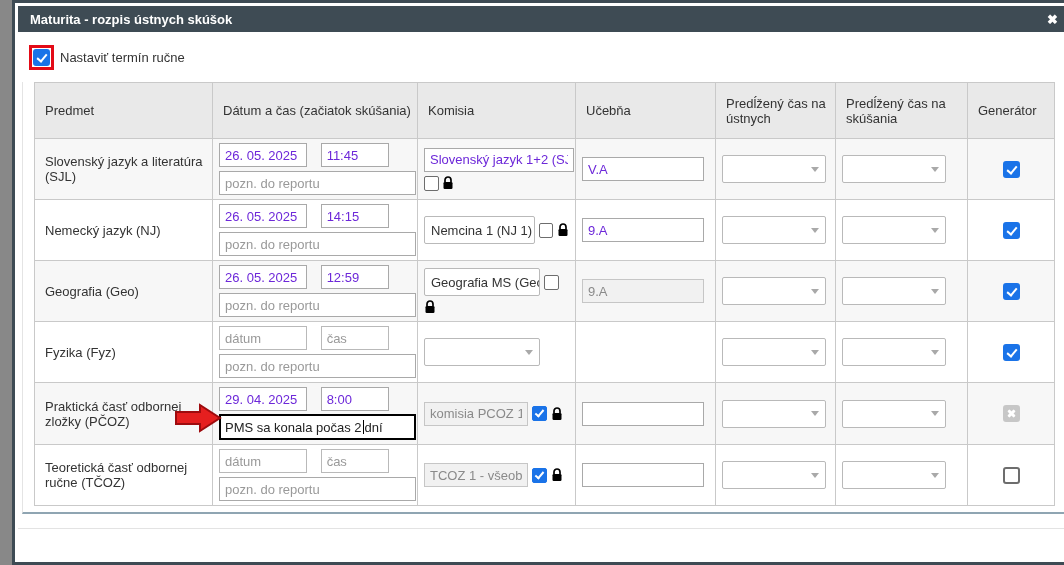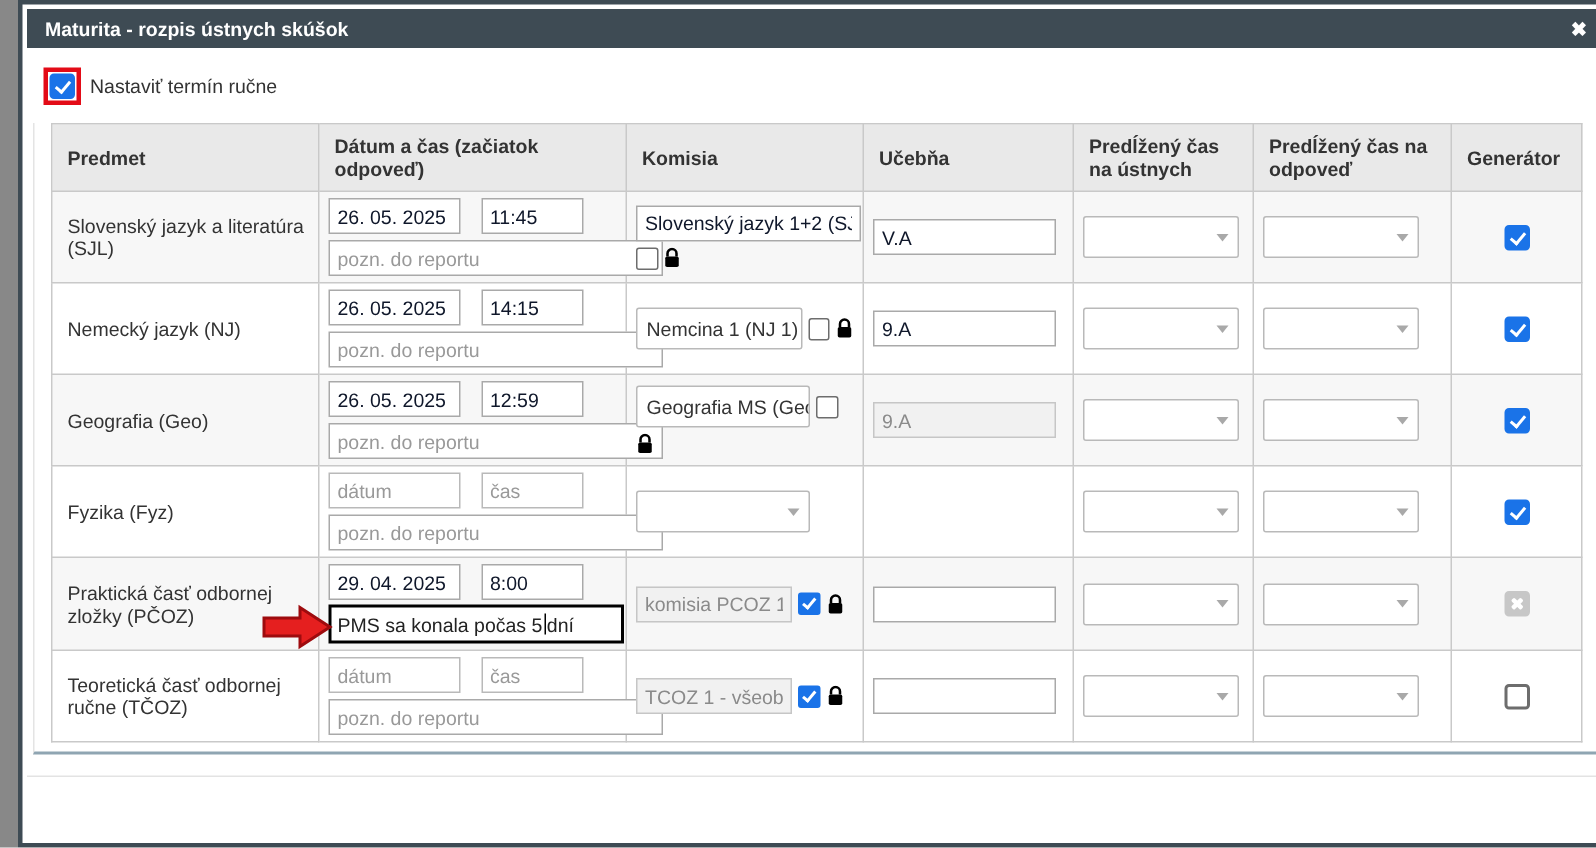--- a/index.html
+++ b/index.html
@@ -21,33 +21,33 @@
   .cb.small.checked::after { left:4px; top:1px; width:3px; height:7px; }
   .cb.disabled-x { background:#c7c7c7; border-color:#c7c7c7; }
   .cb.disabled-x::before, .cb.disabled-x::after { content:''; position:absolute; left:2px; top:5px; width:9px; height:3px; background:#fff; border-radius:1px; }
   .cb.disabled-x::before { transform:rotate(45deg); }
   .cb.disabled-x::after { transform:rotate(-45deg); }
 
   
   .exam-area { margin:12px 6px 0 4px; border-left:1px solid #e4e4e4; border-bottom:2px solid #8fa5b2; padding:0 0 6px 11px; }
   table.exam { border-collapse:collapse; table-layout:fixed; width:1020px; font-size:13px; color:#333; }
   table.exam th, table.exam td { border:1px solid #c9c9c9; padding:4px 6px; vertical-align:middle; }
-  table.exam th { background:#e9e9e9; text-align:left; font-weight:bold; height:45px; padding-left:10px; }
+  table.exam th { background:#e9e9e9; text-align:left; font-weight:normal; height:56px; padding-left:10px; }
   table.exam td { height:55px; }
   table.exam tbody tr:nth-child(odd) { background:#f7f7f7; }
   table.exam tbody tr:nth-child(even) { background:#ffffff; }
   .subject-cell { padding-left:10px !important; }
 
-  .tinput { height:24px; border:1px solid #a9a9a9; font:13px "Liberation Sans", sans-serif; padding:0 5px; color:#0f172a; background:#fff; }
+  .tinput { height:24px; border:1px solid #a9a9a9; font:13px "Liberation Sans", sans-serif; padding:0 5px; color:#6d28d9; background:#fff; }
   .tinput::placeholder { color:#999; }
   .tinput.ghost { border-color:#b9b9b9; }
   .tinput.gray { background:#f1f1f1; color:#8a8a8a; border-color:#c6c6c6; }
   .date-input { width:88px; }
   .time-input { width:68px; margin-left:10px; }
-  .note-input { width:223px; margin-top:4px; }
+  .note-input { width:197px; margin-top:4px; }
   .room-input { width:122px; }
   .dt-line { line-height:0; }
 
   .note-focused { width:197px; height:26px; margin-top:3px; border:2px solid #000; background:#fff; display:flex; align-items:center; padding:0 4px; font-size:13px; color:#222; white-space:nowrap; overflow:hidden; }
   .caret { display:inline-block; width:1px; height:14px; background:#000; margin:0 1px; }
 
   .selectbox { height:28px; width:104px; border:1px solid #b9b9b9; border-radius:2px; background:#fff; display:inline-flex; align-items:center; justify-content:space-between; padding:4px 6px; color:#333; font-size:13px; white-space:nowrap; overflow:hidden; vertical-align:middle; }
   .chevron { width:0; height:0; border-left:4px solid transparent; border-right:4px solid transparent; border-top:5px solid #a9a9a9; flex:0 0 auto; margin-left:4px; }
   .kom-select { width:116px; }
   .kom-input { width:150px; }
@@ -86,25 +86,25 @@
           <col style="width:205px">
           <col style="width:158px">
           <col style="width:140px">
           <col style="width:120px">
           <col style="width:132px">
           <col style="width:87px">
       </colgroup>
       <thead>
         <tr>
           <th>Predmet</th>
-          <th>Dátum a čas (začiatok odpoveď)</th>
+          <th>Dátum a čas (začiatok skúšania)</th>
           <th>Komisia</th>
           <th>Učebňa</th>
           <th>Predĺžený čas na ústnych</th>
-          <th>Predĺžený čas na odpoveď</th>
+          <th>Predĺžený čas na skúšania</th>
           <th>Generátor</th>
         </tr>
       </thead>
       <tbody>
 
         <tr>
           <td class="subject-cell"><span>Slovenský jazyk a literatúra (SJL)</span></td>
           <td>
             <div class="dt-line">
               <input class="tinput date-input" value="26. 05. 2025" style="">
@@ -230,21 +230,21 @@
         </tr>
 
         <tr>
           <td class="subject-cell"><span>Praktická časť odbornej zložky (PČOZ)</span></td>
           <td>
             <div class="dt-line">
               <input class="tinput date-input" value="29. 04. 2025" style="">
               <input class="tinput time-input" value="8:00" style="">
             </div>
             <div class="note-focused">
-                <span>PMS sa konala počas 5</span>
+                <span>PMS sa konala počas 2</span>
                 <span class="caret"></span>
                 <span>dní</span>
               </div>
           </td>
           <td>
             <div class="kom-inline">
               <input class="tinput gray kom-input-dis" value="komisia PCOZ 1" style="">
               <span class="cb small checked"></span>
               <span class="lock-icon"><svg width="12" height="14" viewBox="0 0 12 14">
                     <path d="M3 6V4a3 3 0 0 1 6 0v2" fill="none" stroke="#000" stroke-width="1.7"></path>

